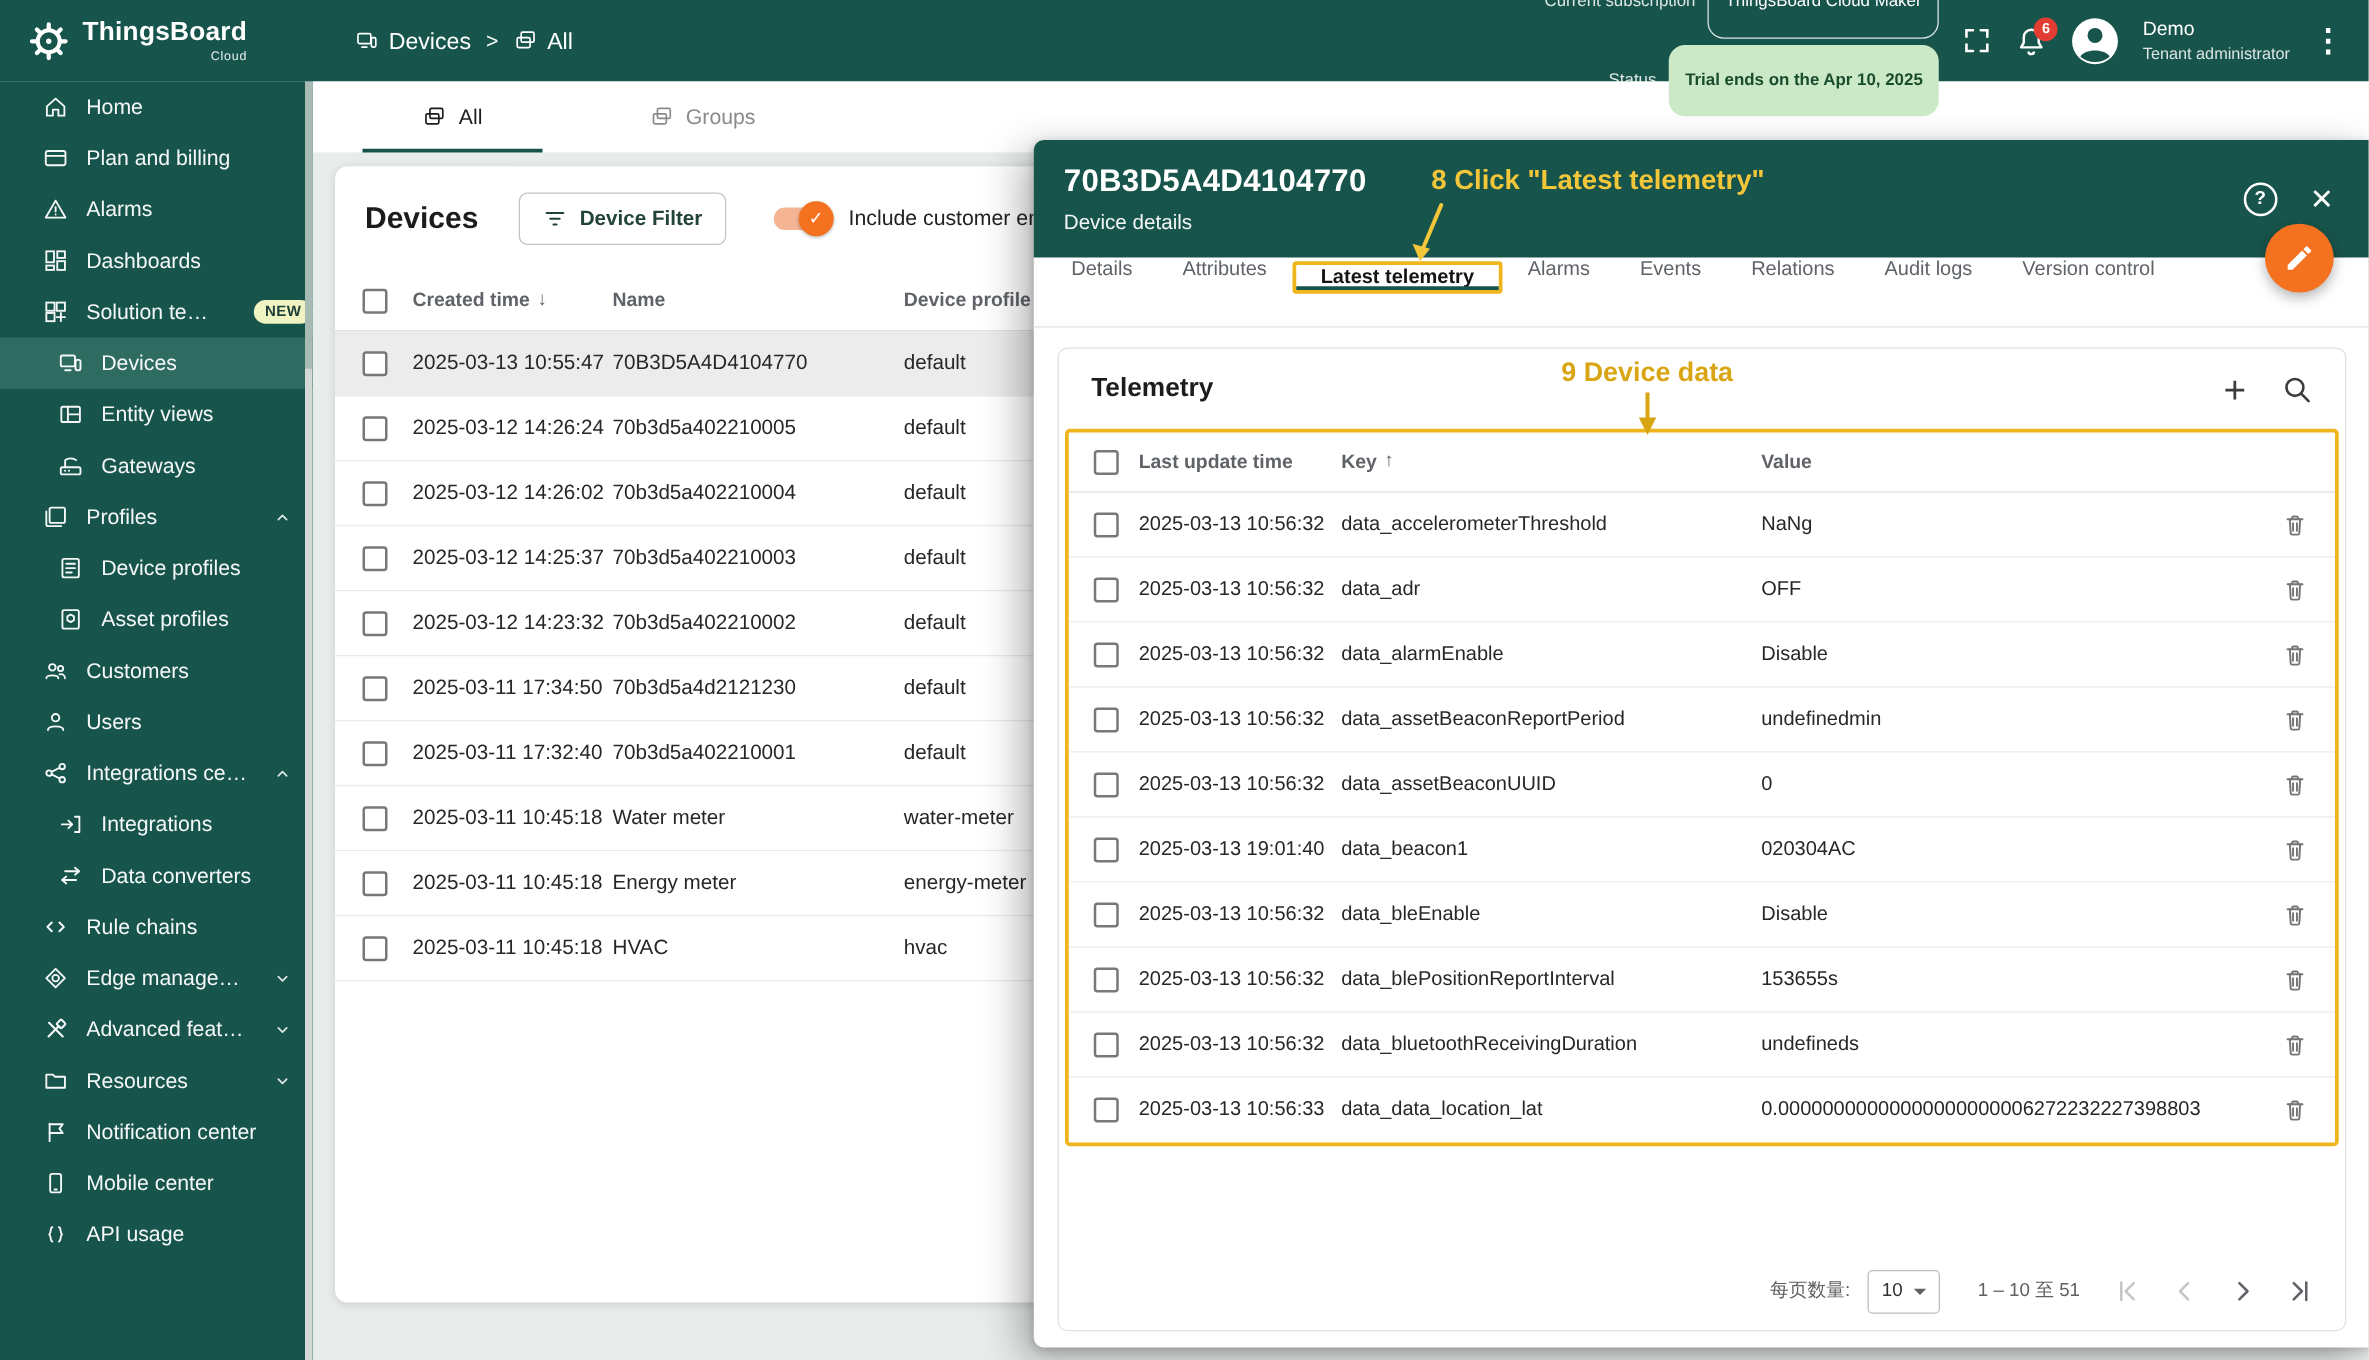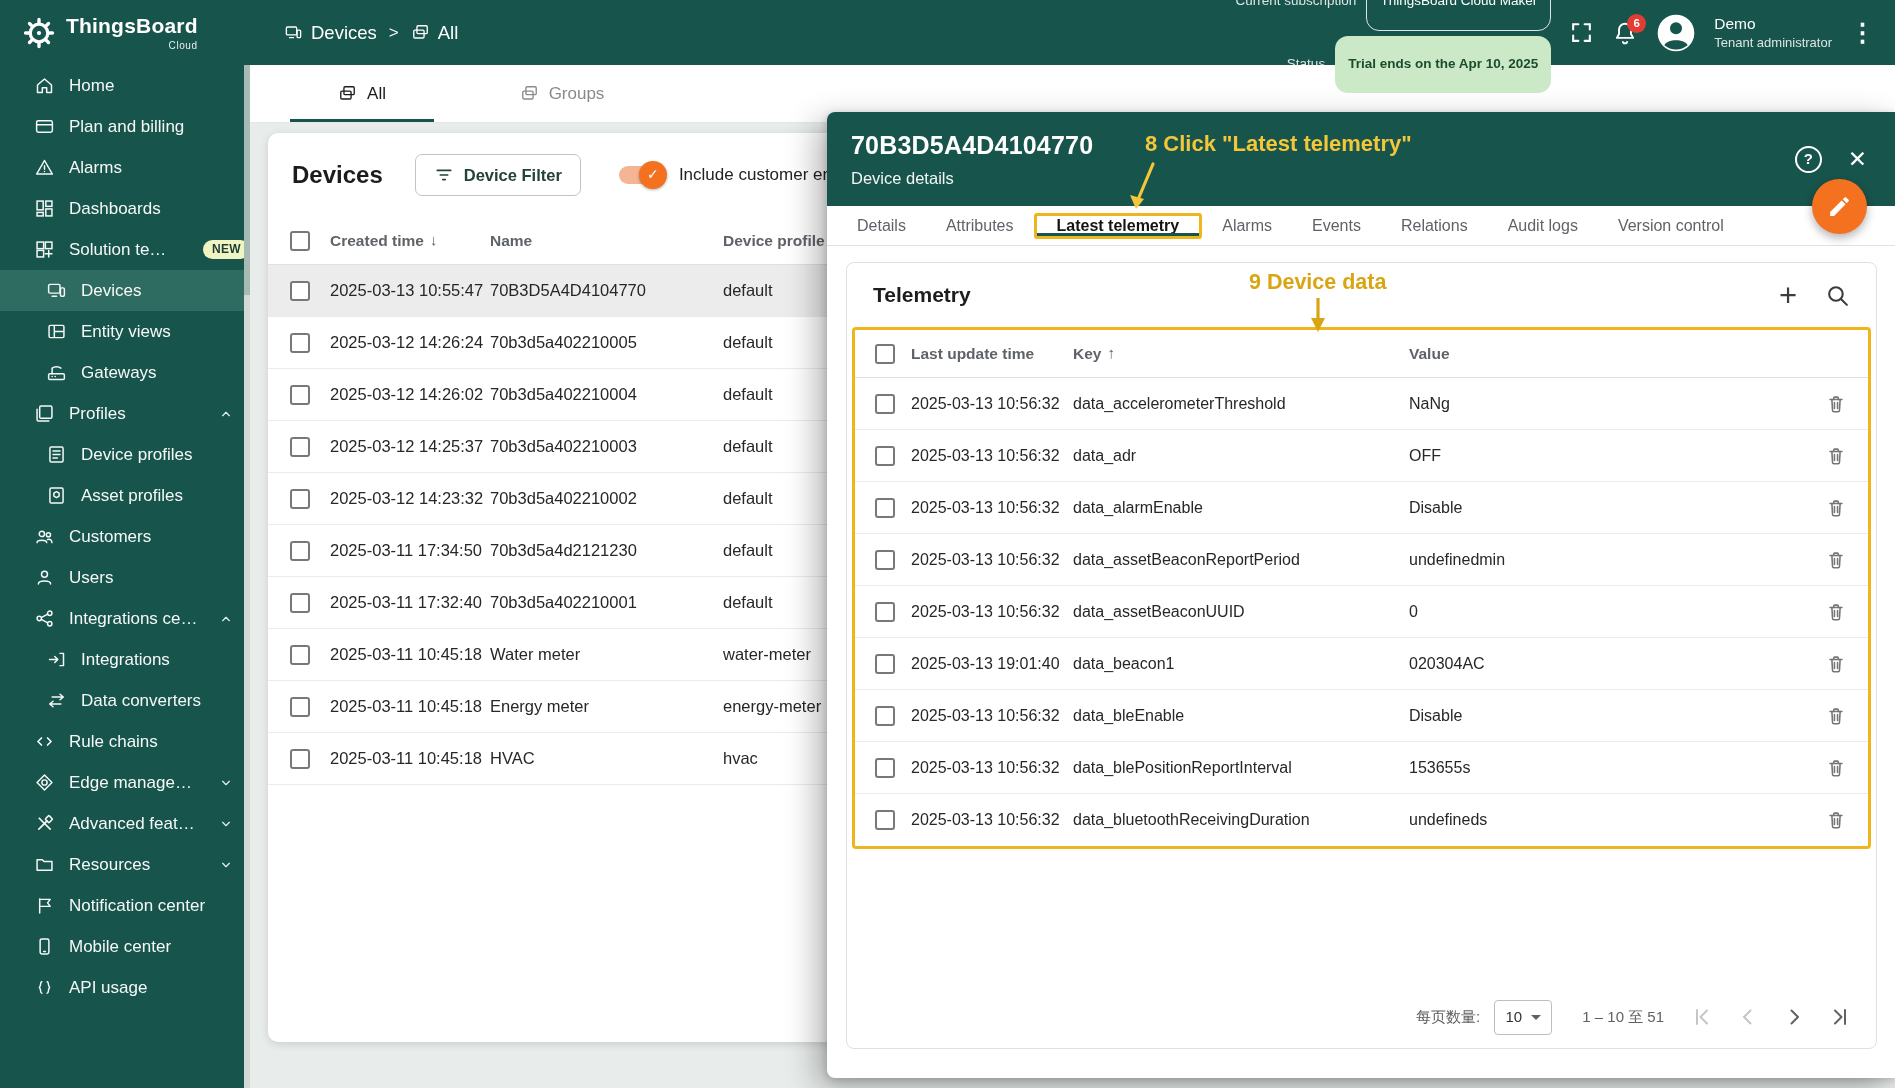--- a/index.html
+++ b/index.html
@@ -127,21 +127,21 @@
   }
   .close-icon { font-size:23px; cursor:pointer; }
   .ann { pointer-events:none; }
   .ann8 { position:absolute; left:318px; top:18px; font-size:22px; font-weight:700; color:#f4c63a; white-space:nowrap; }
   .ann8-arrow { position:absolute; left:296px; top:50px; z-index:10; overflow:visible; }
   .fab {
     position:absolute; right:28px; top:67px; width:55px; height:55px; border-radius:50%;
     background:#f4711f; border:none; display:grid; place-items:center; cursor:pointer;
     box-shadow:0 4px 10px rgba(0,0,0,.3); z-index:3;
   }
-  .ptabs { height:40px; flex:none; display:flex; align-items:center; padding:0 10px; border-bottom:1px solid #e2e2e2; }
+  .ptabs { height:56px; flex:none; display:flex; align-items:flex-start; padding:0 10px; border-bottom:1px solid #e2e2e2; }
   .ptab { padding:0 20px; display:flex; align-items:center; font-size:16px; color:#5f6368; cursor:pointer; white-space:nowrap; }
   .ptab.active {
     color:#141414; font-weight:700; position:relative;
     border:3px solid #efb51d; border-radius:3px; margin:3px 0;
   }
   .ptab.active::after { content:""; position:absolute; left:0; right:0; bottom:0; height:3px; background:#17544b; }
 
   .tcard {
     margin:16px 18px 0 19px; height:787px; background:#fff;
     border:1px solid #e0e0e0; border-radius:8px; display:flex; flex-direction:column; position:relative;
@@ -800,20 +800,36 @@
           <span class="cell action">
             <svg class="trash" viewBox="0 0 24 24" stroke="currentColor" fill="none" stroke-width="1.7" stroke-linecap="round" stroke-linejoin="round">
               <path d="M5.5 7 H18.5"></path>
               <path d="M9.5 7 V5.5 a1 1 0 0 1 1-1 h3 a1 1 0 0 1 1 1 V7"></path>
               <path d="M7.5 7 l.7 12 a1.5 1.5 0 0 0 1.5 1.4 h4.6 a1.5 1.5 0 0 0 1.5-1.4 l.7-12"></path>
               <path d="M10.3 10.5 V17 M13.7 10.5 V17"></path>
             </svg>
           </span>
         </div>
 
+        <div class="trow">
+          <span class="cell check">
+            <span class="checkbox"></span>
+          </span>
+          <span class="cell time">2025-03-13 10:56:33</span>
+          <span class="cell key">data_data_location_lat</span>
+          <span class="cell value">0.00000000000000000000006272232227398803</span>
+          <span class="cell action">
+            <svg class="trash" viewBox="0 0 24 24" stroke="currentColor" fill="none" stroke-width="1.7" stroke-linecap="round" stroke-linejoin="round">
+              <path d="M5.5 7 H18.5"></path>
+              <path d="M9.5 7 V5.5 a1 1 0 0 1 1-1 h3 a1 1 0 0 1 1 1 V7"></path>
+              <path d="M7.5 7 l.7 12 a1.5 1.5 0 0 0 1.5 1.4 h4.6 a1.5 1.5 0 0 0 1.5-1.4 l.7-12"></path>
+              <path d="M10.3 10.5 V17 M13.7 10.5 V17"></path>
+            </svg>
+          </span>
+        </div>
 
     </div>
 
     <div class="pgn">
       <span class="pgn-label">每页数量:</span>
       <div class="pgn-select">
         <span>10</span>
         <span class="caret"></span>
       </div>
       <span class="pgn-range">1 – 10 至 51</span>

